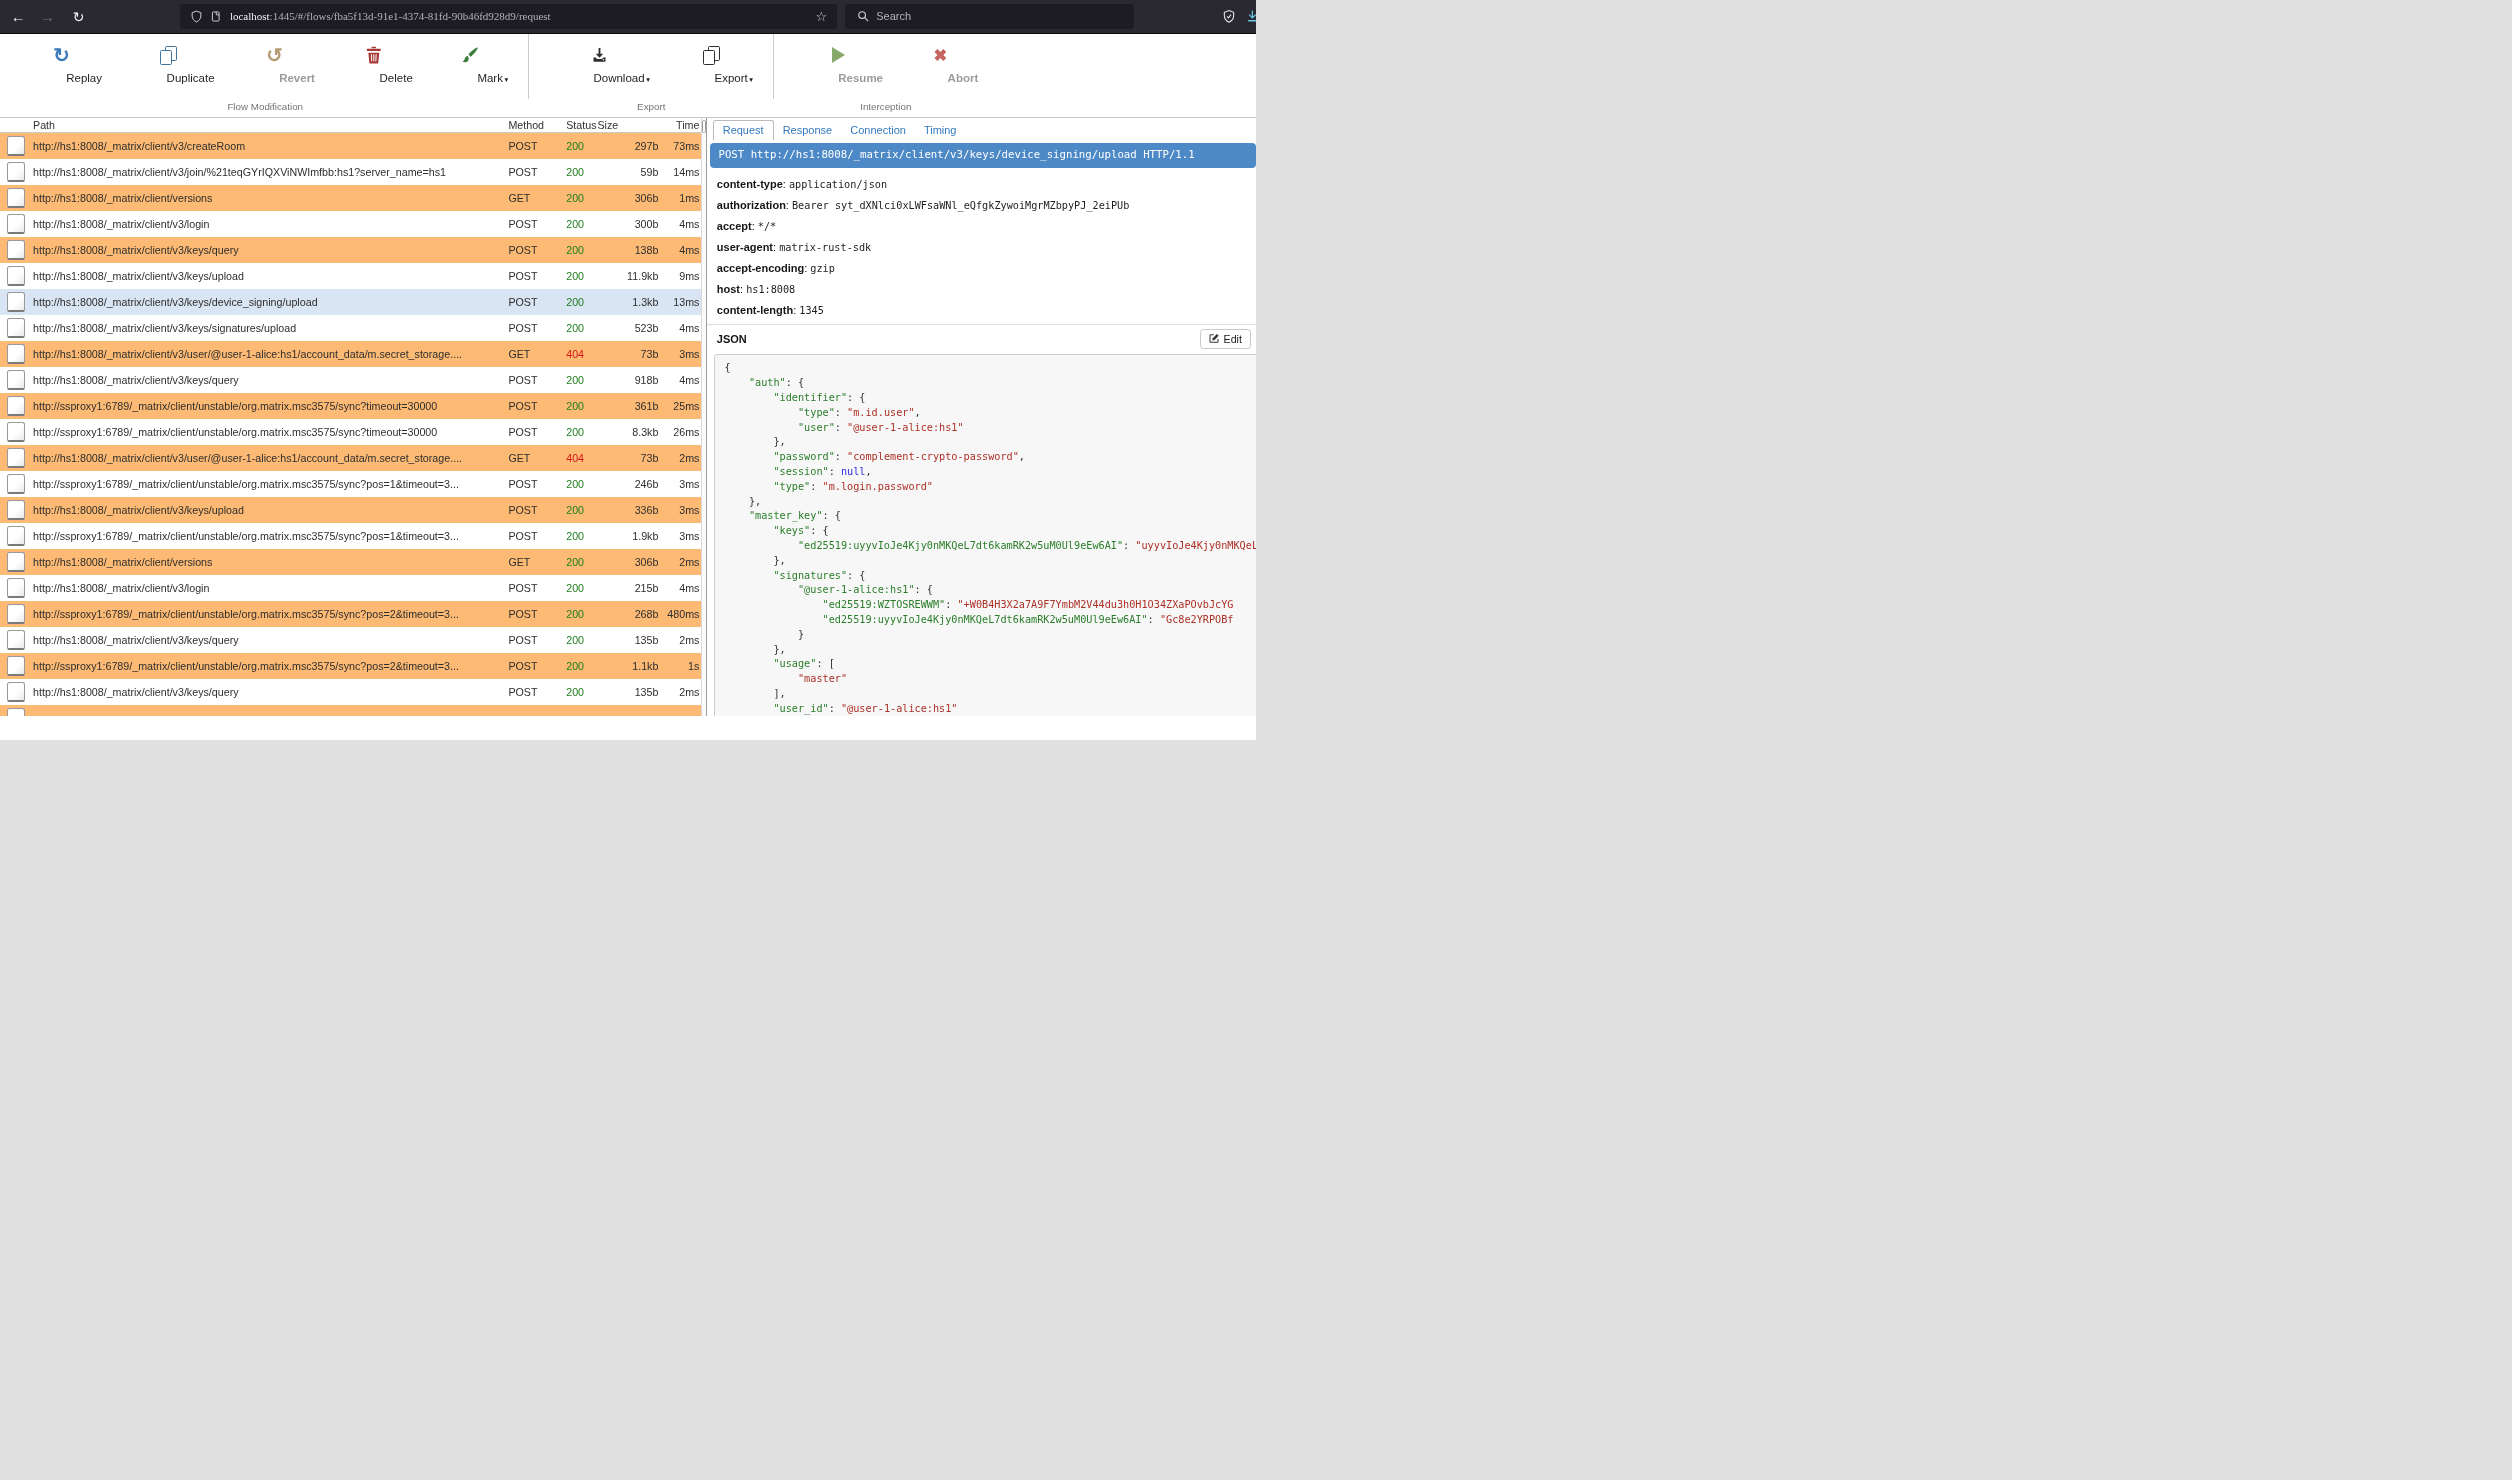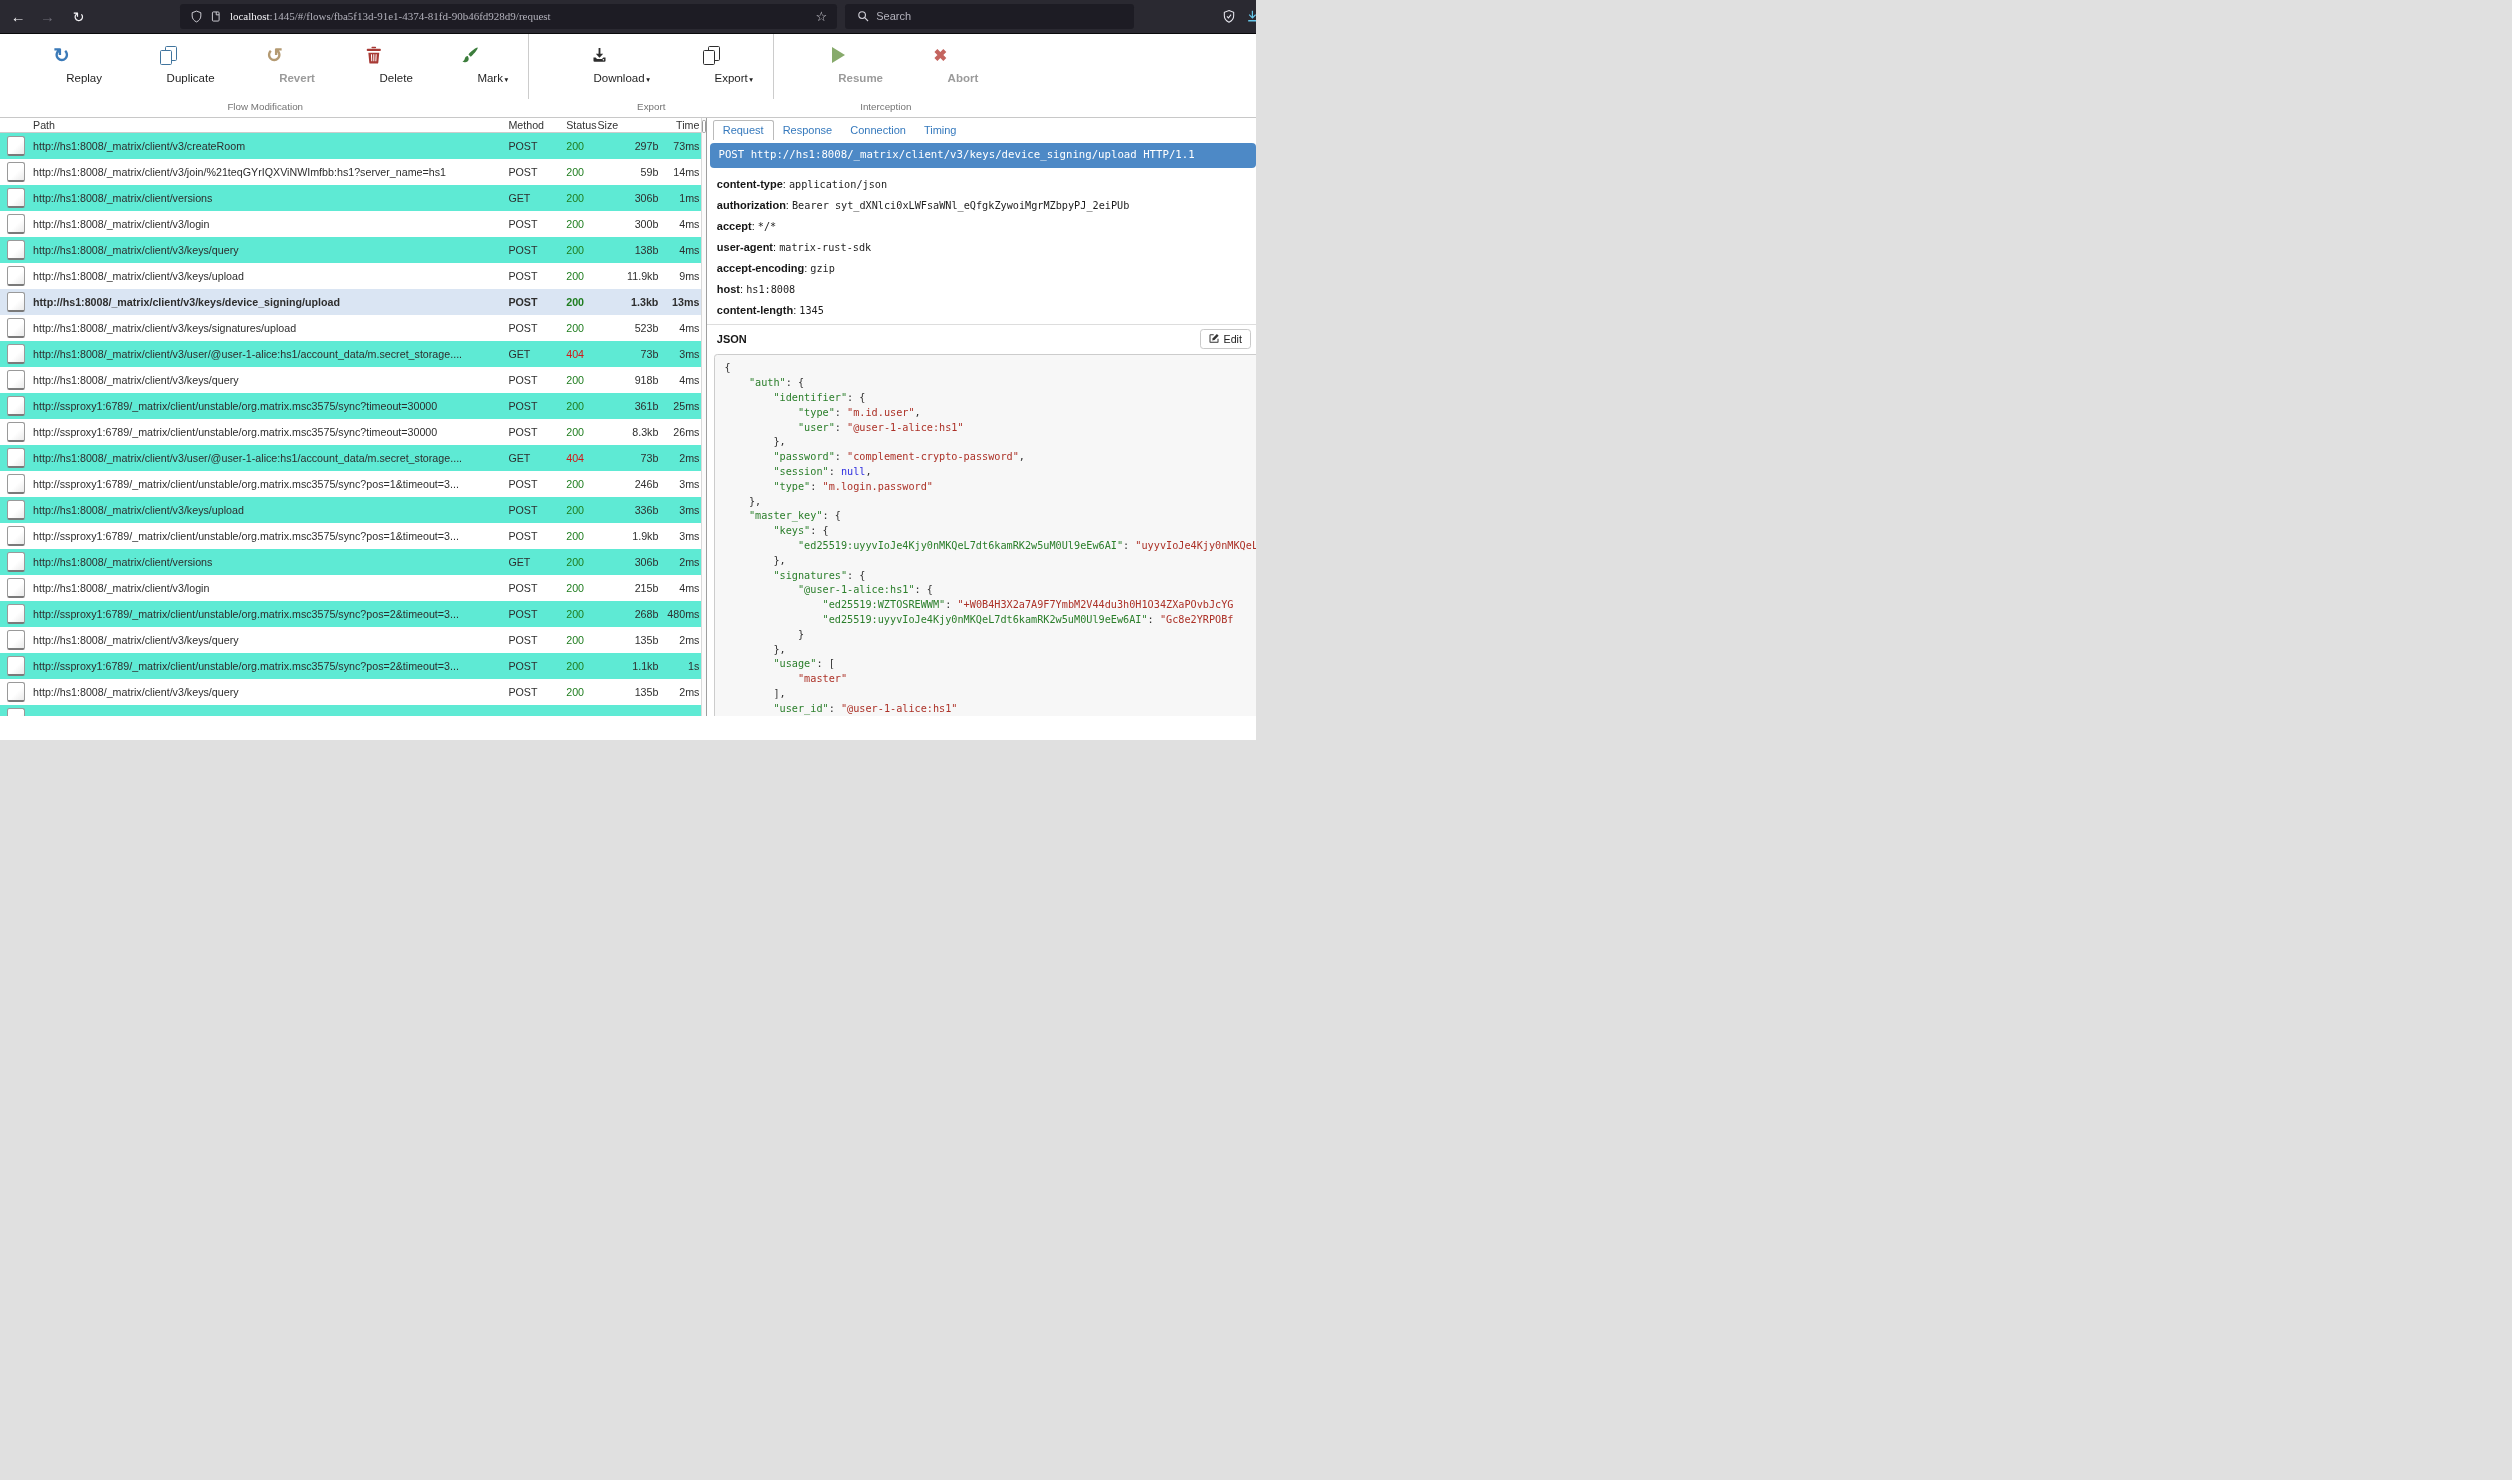--- a/index.html
+++ b/index.html
@@ -60,22 +60,22 @@
 
   
   .flow-panel{ width:707px; position:relative; border-right:0.8px solid #9e9e9e; background:#fff; overflow:hidden; }
   .fgrid{ display:grid; grid-template-columns:33px minmax(0,1fr) 48px 41px 61px 41px; align-items:center;
           padding-right:6.6px; }
   .flow-head{ height:14.8px; border-bottom:0.8px solid #ccc; font-size:10.7px; color:#333; }
   .flow-head .hstatus{ padding-left:9.8px; }
   .flow-head .htime{ text-align:right; }
   .flow-rows{ height:583px; overflow:hidden; }
   .frow{ height:26px; font-size:10.7px; color:#2e2e2e; background:#fff; }
-  .frow.odd{ background:#5eead4; }
-  .frow.selected{ background:#dae5f3;font-weight:bold; }
+  .frow.odd{ background:#fdba74; }
+  .frow.selected{ background:#dae5f3; }
   .ficon{ width:18px; height:20.5px; margin-left:7.4px; display:block; border:0.8px solid #9a9a9a;
           border-bottom:2.5px solid #7a7a7a; border-radius:2.5px;
           background:linear-gradient(135deg,#ffffff 55%,#e9e9e9); }
   .fpath{ white-space:nowrap; overflow:hidden; }
   .fstatus{ padding-left:9.8px; }
   .fstatus.ok{ color:#1f7d1f; }
   .fstatus.err{ color:#d41717; }
   .fsize,.ftime{ text-align:right; }
   .flow-scrollbar{ position:absolute; top:0; right:0; width:4.9px; height:100%;
                    border-left:0.8px solid #d9d9d9; background:#fbfbfb; }

